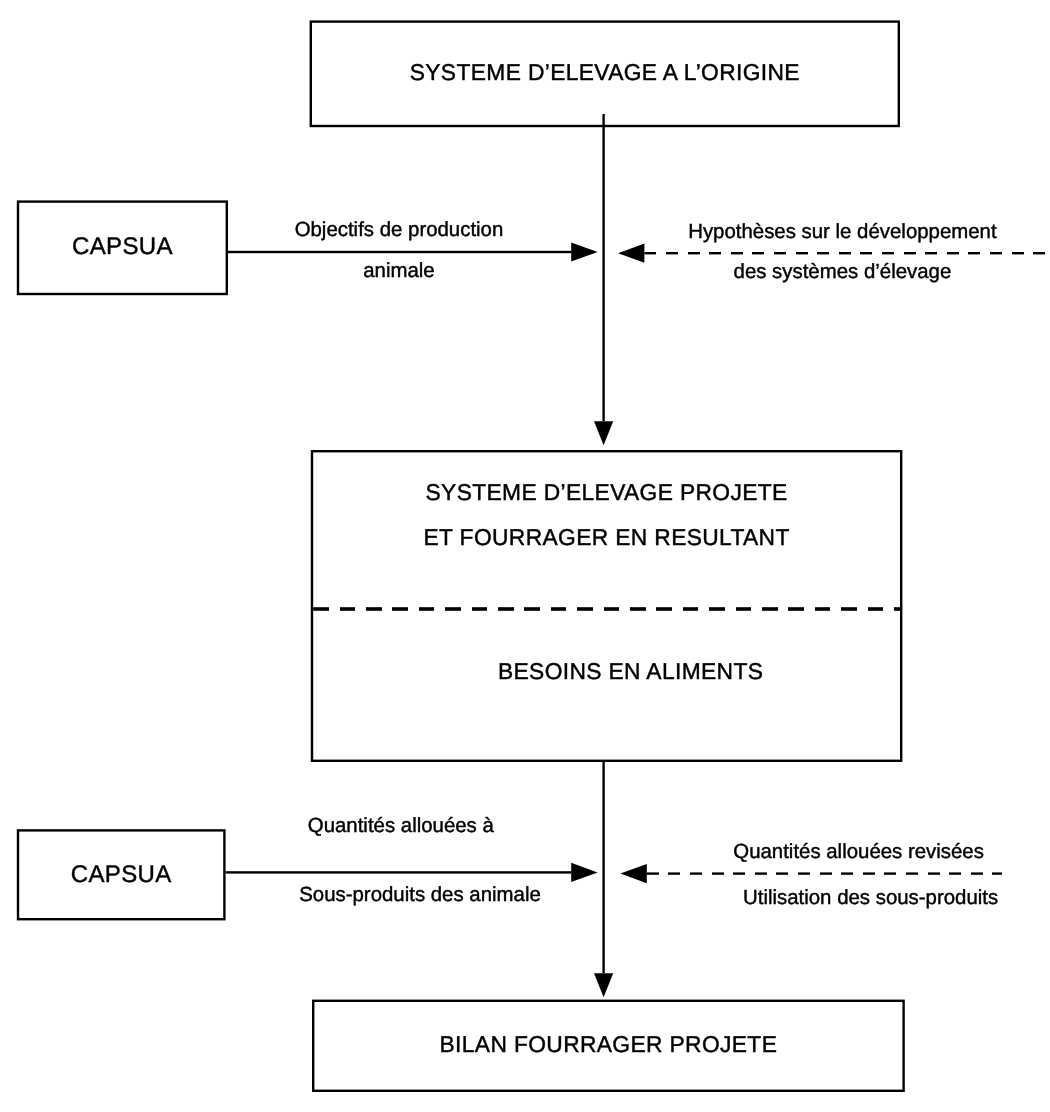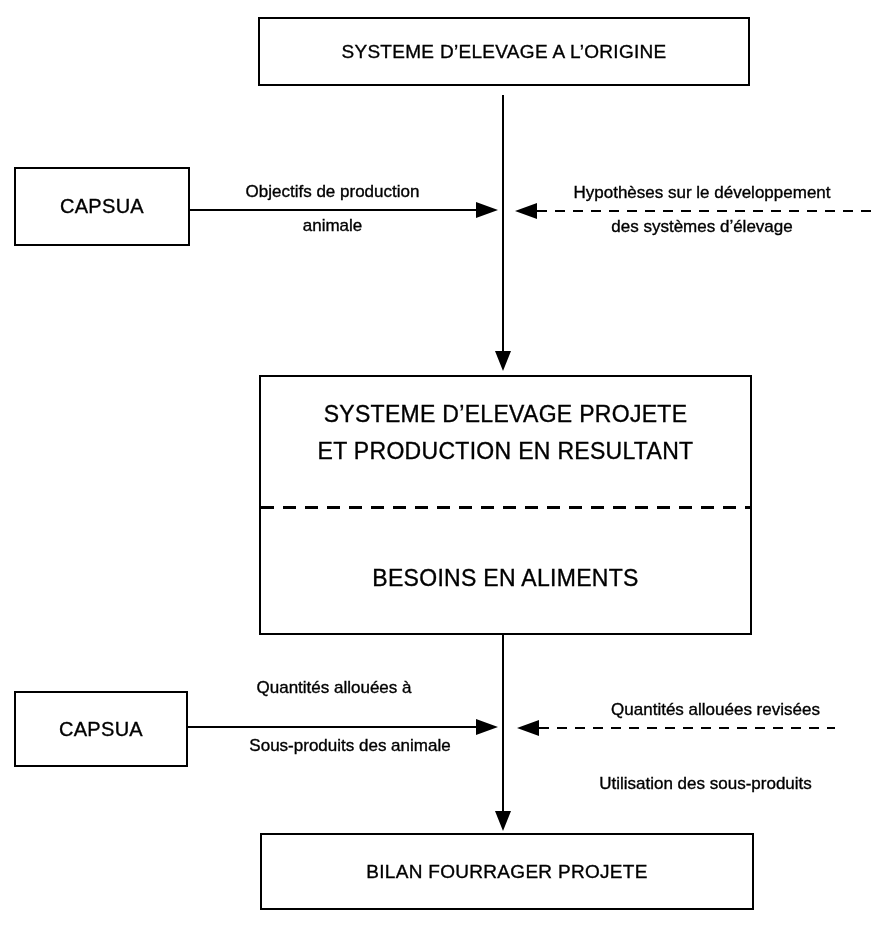--- a/index.html
+++ b/index.html
@@ -27,21 +27,21 @@
     text-align: center;
     box-sizing: border-box;
     font-size: 19px;
     letter-spacing: 0.3px;
   }
   .box-inner-line {
     position: absolute;
     left: 0;
     width: 100%;
     text-align: center;
-    font-size: 23px;
+    font-size: 19px;
     letter-spacing: 0.3px;
   }
   .hline {
     position: absolute;
     height: 2px;
     background: #000000;
   }
   .vline {
     position: absolute;
     width: 2px;
@@ -84,21 +84,21 @@
     font-size: 17px;
     line-height: 1.15;
     white-space: nowrap;
   }
 </style>
 </head>
 <body>
 
 <div id="diagram">
 
-  <div class="box" style="left:258px; top:17px; width:492px; height:69px;">
+  <div class="box" style="left:258px; top:17px; width:492px; height:89px;">
     <span>SYSTEME D’ELEVAGE A L’ORIGINE</span>
   </div>
 
   <div class="vline" style="left:502px; top:95px; height:256px;"></div>
   <div class="arrowhead-down" style="left:495px; top:351px;"></div>
 
   <div class="box" style="left:14px; top:167px; width:176px; height:79px; font-size:20px;">
     <span>CAPSUA</span>
   </div>
 
@@ -107,39 +107,39 @@
   <div class="lbl" style="left:185px; top:216px; width:295px;">animale</div>
   <div class="lbl" style="left:185px; top:182px; width:295px;">Objectifs de production</div>
 
   <div class="arrowhead-left" style="left:515px; top:203px;"></div>
   <div class="hdash" style="left:537px; top:210px; width:338px;"></div>
   <div class="lbl" style="left:527px; top:183px; width:350px;">Hypothèses sur le développement</div>
   <div class="lbl" style="left:527px; top:217px; width:350px;">des systèmes d’élevage</div>
 
   <div class="box" style="left:259px; top:375px; width:493px; height:260px;">
     <div class="box-inner-line" style="top:24px;">SYSTEME D’ELEVAGE PROJETE</div>
-    <div class="box-inner-line" style="top:61px;">ET PRODUCTION EN RESULTANT</div>
+    <div class="box-inner-line" style="top:61px;">ET FOURRAGER EN RESULTANT</div>
     <div class="divider-dash" style="left:0; top:129px; width:100%;"></div>
-    <div class="box-inner-line" style="top:188px;">BESOINS EN ALIMENTS</div>
+    <div class="box-inner-line" style="top:173px;padding-left:20px;">BESOINS EN ALIMENTS</div>
   </div>
 
   <div class="vline" style="left:502px; top:635px; height:176px;"></div>
   <div class="arrowhead-down" style="left:495px; top:811px;"></div>
 
   <div class="box" style="left:14px; top:691px; width:174px; height:76px; font-size:20px;">
     <span>CAPSUA</span>
   </div>
 
   <div class="hline" style="left:188px; top:726px; width:288px;"></div>
   <div class="arrowhead-right" style="left:476px; top:719px;"></div>
   <div class="lbl" style="left:199px; top:678px; width:270px;">Quantités allouées à</div>
   <div class="lbl" style="left:215px; top:736px; width:270px;">Sous-produits des animale</div>
 
   <div class="arrowhead-left" style="left:517px; top:720px;"></div>
   <div class="hdash" style="left:539px; top:727px; width:296px;"></div>
   <div class="lbl" style="left:583px; top:700px; width:265px;">Quantités allouées revisées</div>
-  <div class="lbl" style="left:573px; top:738px; width:265px;margin-top:36px;">Utilisation des sous-produits</div>
+  <div class="lbl" style="left:593px; top:738px; width:265px;">Utilisation des sous-produits</div>
 
   <div class="box" style="left:260px; top:833px; width:494px; height:77px;">
     <span>BILAN FOURRAGER PROJETE</span>
   </div>
 
 </div>
 
 </body></html>

